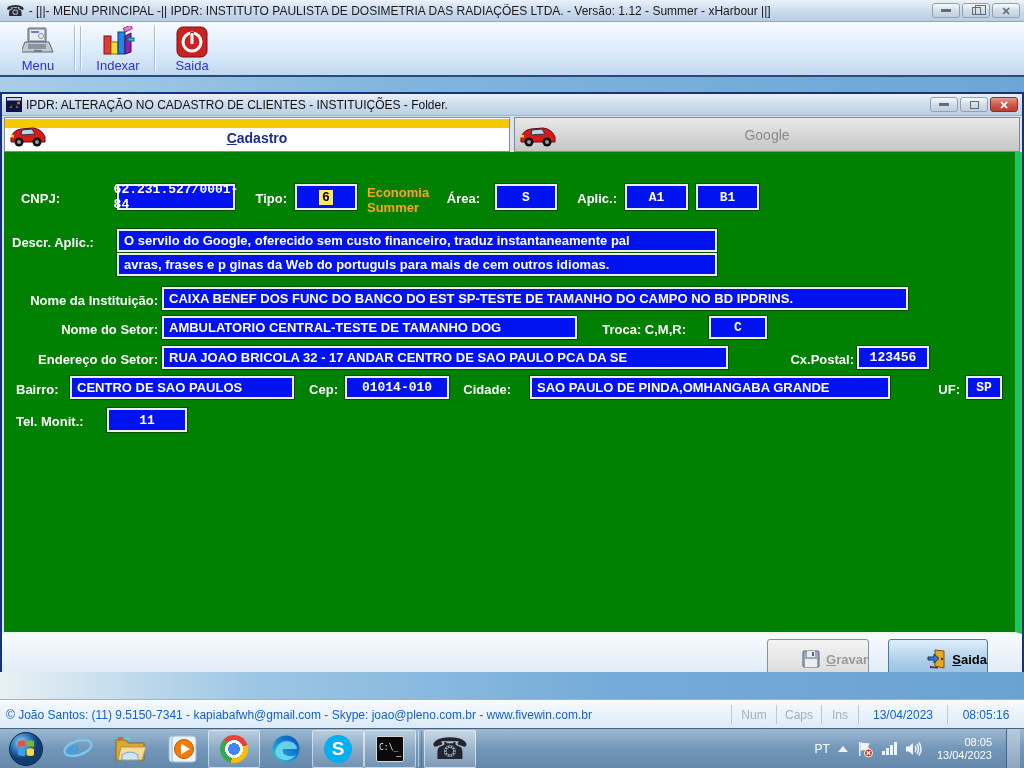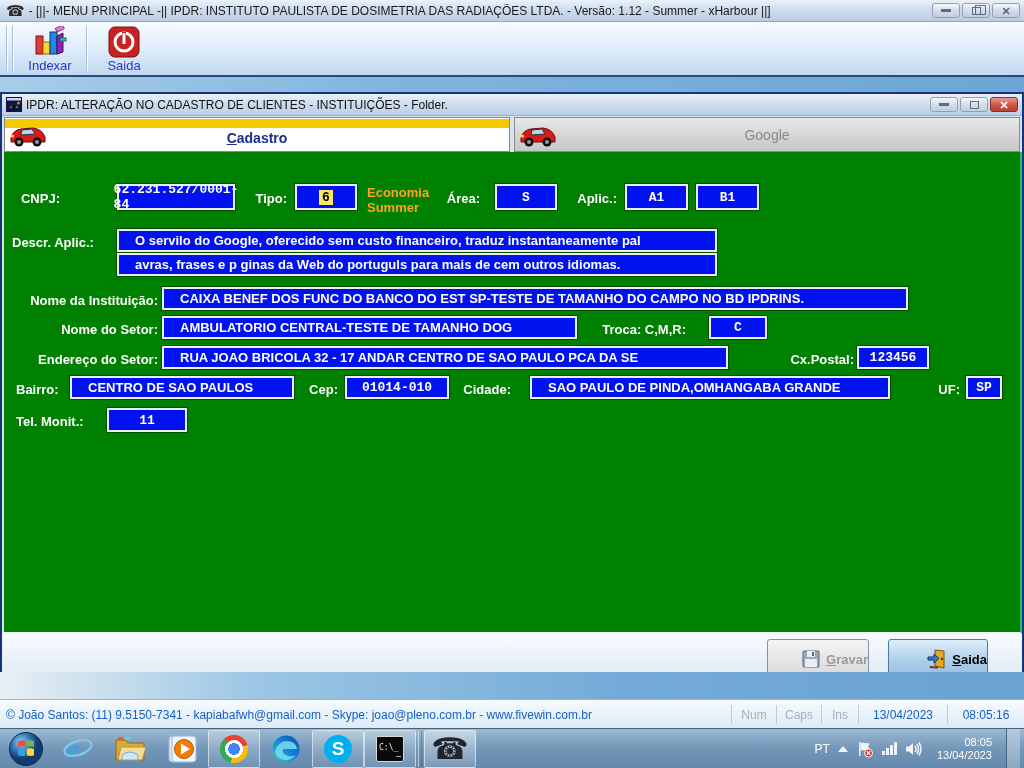--- a/index.html
+++ b/index.html
@@ -52,27 +52,27 @@
   .tab-active .tab-label { position:absolute; left:0; right:0; top:12px; text-align:center;
     font-size:14px; font-weight:bold; color:#1a2e8c; }
   .tab-inactive { background:linear-gradient(#e8e8e8,#c6c6c6); }
   .tab-inactive .tab-label { position:absolute; left:0; right:0; top:9px; text-align:center;
     font-size:14px; color:#8a8a8a; }
   .tab .car { position:absolute; left:4px; top:2px; }
   .u { text-decoration:underline; }
 
   
   .green-panel { position:relative; height:482px; background:#008000;
-    border-left:2px solid #d8e8d8; border-right:2px solid #22c55e; border-bottom:2px solid #f0f4f0; }
+    border-left:2px solid #d8e8d8; border-right:7px solid #22c55e; border-bottom:2px solid #f0f4f0; }
   .lbl { position:absolute; color:#ffffff; font-weight:bold; font-size:13px; text-align:right; white-space:nowrap; }
   .lbl-left { text-align:left; }
   .fld { position:absolute; background:#0013ee; border:2px solid #eeeeee; color:#ffffff;
     font-weight:bold; font-size:13px; display:flex; align-items:center; box-shadow:0 0 0 1px #005000; }
   .fld-c { justify-content:center;font-family:Liberation Mono, monospace; }
-  .fld-l { padding-left:16px; white-space:nowrap; overflow:hidden; }
+  .fld-l { padding-left:5px; white-space:nowrap; overflow:hidden; }
   .cursor-block { background:#ffe95c; color:#000; padding:0 3px; line-height:15px; }
   .lbl-orange { position:absolute; color:#ffa21f; font-weight:bold; font-size:13px; line-height:15px; }
 
   
   .child-footer { position:relative; height:38px; background:linear-gradient(#f6fafd,#e2edf8); }
   .btn { position:absolute; top:5px; height:40px; border:1px solid #7e93a8; border-radius:3px;
     display:flex; align-items:center; justify-content:flex-end; gap:6px; font-size:13px; font-weight:bold; }
   .btn-gravar { left:765px; width:102px; background:linear-gradient(#f4f4f4,#d8d8d8); color:#9a9a9a; }
   .btn-saida  { left:886px; width:100px; background:linear-gradient(#ddeefb,#a9cbe8 60%,#96bede); border-color:#4a7aa8; color:#000; }
 
@@ -120,20 +120,34 @@
       <span class="wbtn">
           <span class="rest"></span>
         </span>
       <span class="wbtn">
           <span class="x">✕</span>
         </span>
     </span>
   </div>
 
   <div class="toolbar">
+    <div class="tb-btn">
+      <span class="tb-ico">
+        <svg width="32" height="30" viewBox="0 0 32 30">
+          <rect x="6" y="1" width="18" height="14" rx="1" fill="#aab4c0" stroke="#5a6470"></rect>
+          <rect x="8" y="3" width="14" height="10" fill="#e8edf2"></rect>
+          <rect x="9" y="4" width="8" height="2" fill="#6a82b8"></rect>
+          <circle cx="19" cy="9" r="2.5" fill="none" stroke="#8a94a0"></circle>
+          <polygon points="3,15 27,15 31,25 -1,25" fill="#c2cad2" stroke="#5a6470"></polygon>
+          <rect x="6" y="17" width="18" height="5" fill="#8a94a0"></rect>
+          <rect x="12" y="23" width="8" height="1.5" fill="#6a747e"></rect>
+        </svg>
+      </span>
+      <span class="lbl-blue">Menu</span>
+    </div>
     <div class="tb-sep"></div>
     <div class="tb-sep"></div>
     <div class="tb-btn">
       <span class="tb-ico">
         <svg width="34" height="32" viewBox="0 0 34 32">
           <rect x="3" y="10" width="7" height="18" fill="#e53935" stroke="#7a1410"></rect>
           <rect x="10" y="16" width="7" height="12" fill="#fdd835" stroke="#8a6d00"></rect>
           <rect x="17" y="6" width="7" height="22" fill="#1e88e5" stroke="#0a3a70"></rect>
           <polygon points="24,10 30,7 30,26 24,28" fill="#8e24aa" stroke="#4a0a60"></polygon>
           <rect x="24" y="2" width="8" height="4" transform="rotate(-25 24 6)" fill="#ec7bd0" stroke="#903a80"></rect>

